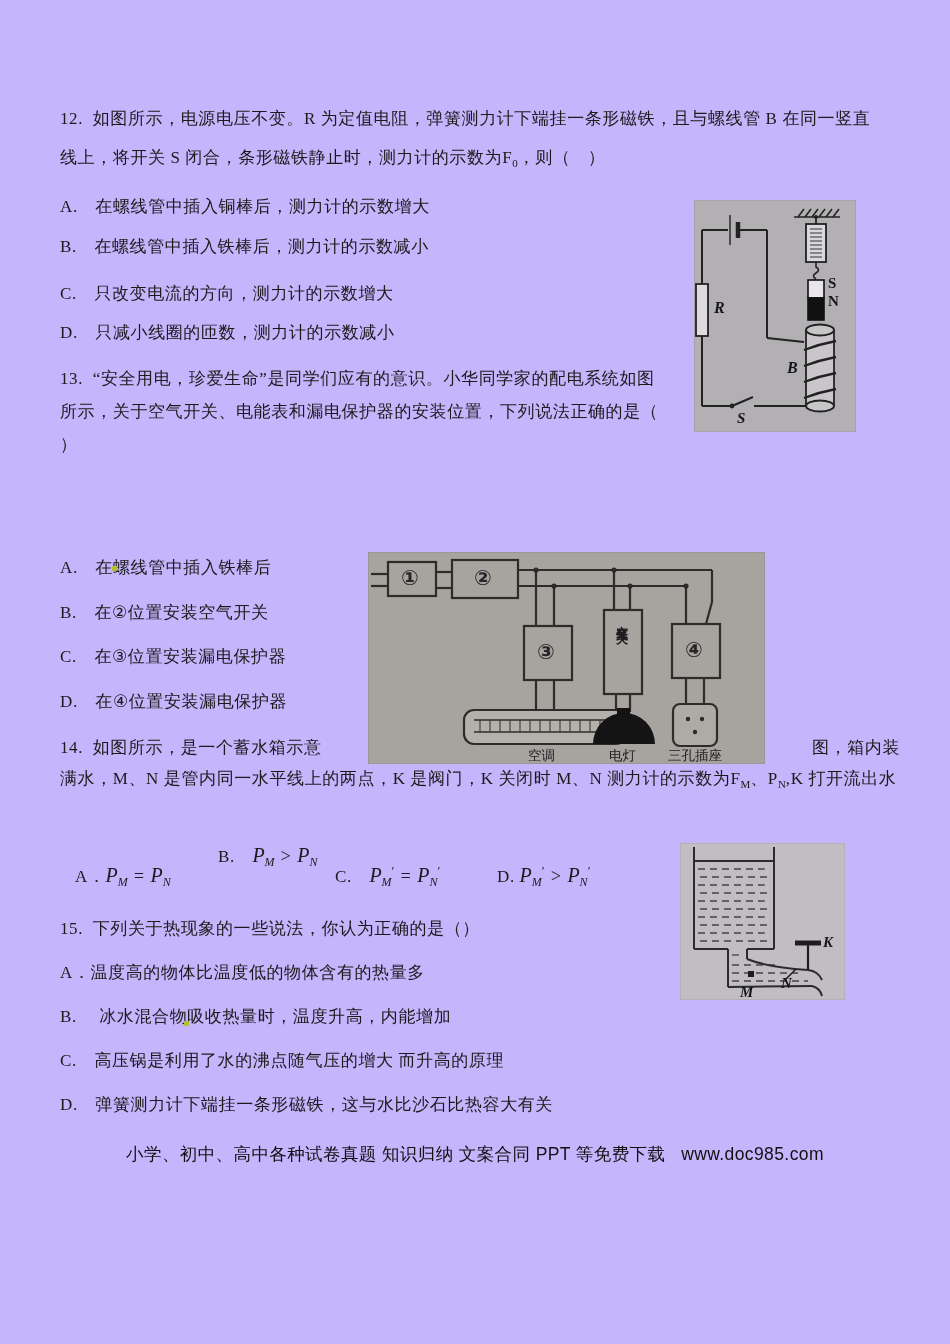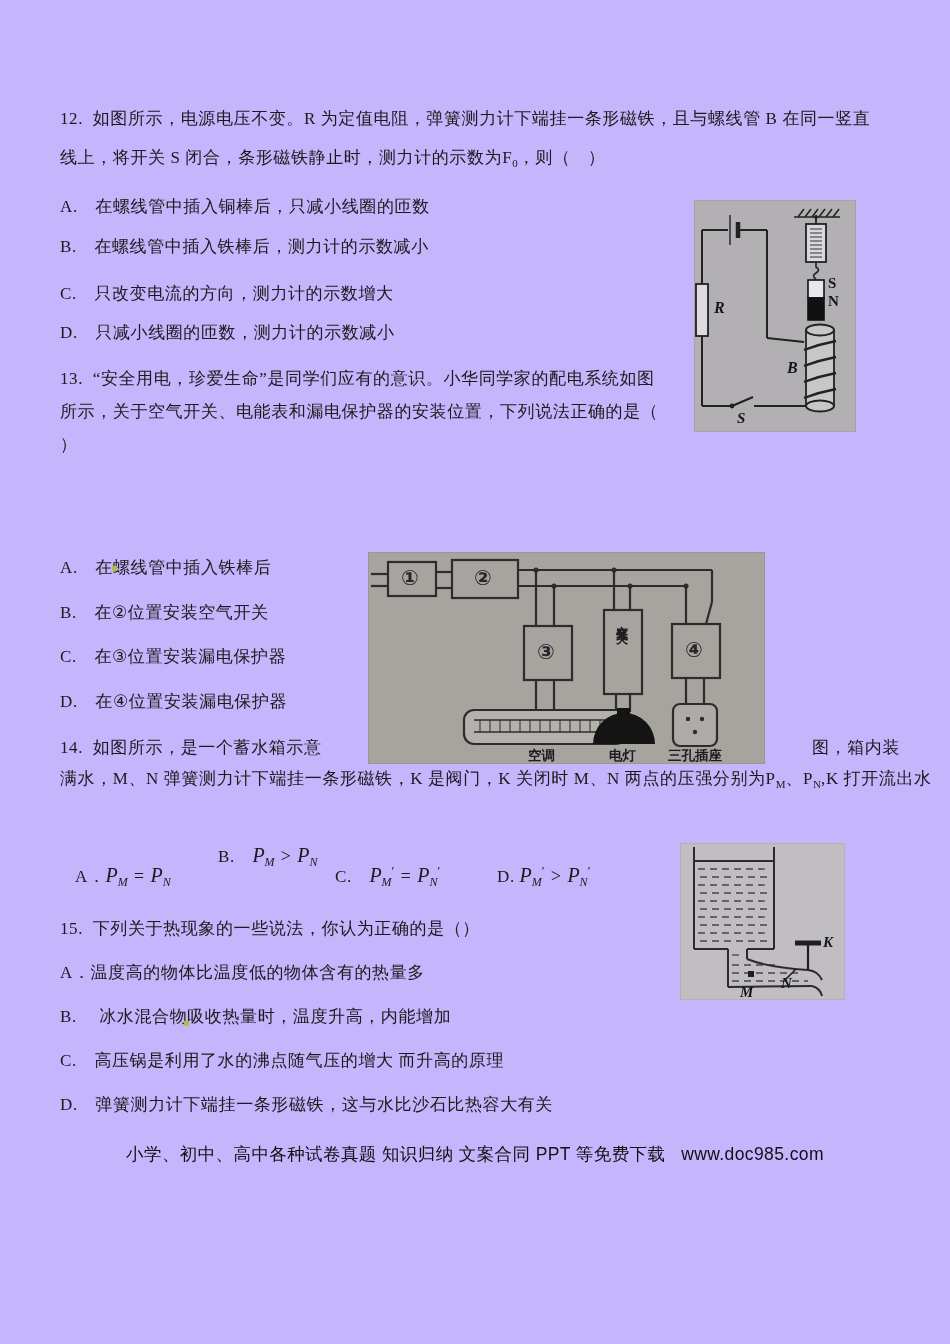--- a/index.html
+++ b/index.html
@@ -10,37 +10,37 @@
   .sub{font-size:11px;vertical-align:-4px;letter-spacing:0;}
   .msub{font-size:12px;vertical-align:-4px;font-style:italic;letter-spacing:0;}
   .mprime{font-size:13px;vertical-align:7px;letter-spacing:0;}
   .mop{font-size:18px;padding:0 5px;font-style:italic;}
   .mP{font-style:italic;font-size:20px;letter-spacing:0;}
   .mrow{position:absolute;white-space:pre;}
   .fig{position:absolute;}
   .fig svg{display:block;}
   .lbl{position:absolute;font-style:italic;font-weight:bold;font-size:15px;color:#15151a;line-height:1;}
   .numlbl{position:absolute;font-style:normal;font-weight:bold;font-size:21px;color:#26262b;line-height:1;letter-spacing:0;}
-  .figtxt{position:absolute;font-weight:bold;font-size:13.5px;color:#1c1c20;line-height:1;white-space:pre;
+  .figtxt{position:absolute;font-weight:normal;font-size:13.5px;color:#1c1c20;line-height:1;white-space:pre;
           font-family:"Liberation Sans","DejaVu Sans",sans-serif;}
   .vtext{position:absolute;writing-mode:vertical-rl;text-orientation:upright;font-weight:bold;
          font-size:12px;color:#1c1c20;letter-spacing:2px;line-height:1;
          font-family:"Liberation Sans","DejaVu Sans",sans-serif;}
   .artifact{position:absolute;width:5px;height:5px;background:#b6bb3c;}
   .footer{position:absolute;width:100%;text-align:center;font-size:17.5px;color:#111;
           font-family:"Liberation Sans","DejaVu Sans",sans-serif;letter-spacing:0.4px;white-space:pre;}
 </style>
 </head>
 <body>
 
 <div class="page">
 
   <div class="t" style="left:60px;top:108px;">12.  如图所示，电源电压不变。R 为定值电阻，弹簧测力计下端挂一条形磁铁，且与螺线管 B 在同一竖直</div>
   <div class="t" style="left:60px;top:147px;"><span>线上，将开关 S 闭合，条形磁铁静止时，测力计的示数为F</span><span class="sub">0</span><span>，则（　）</span></div>
-  <div class="t opt" style="left:60px;top:196px;">A.　在螺线管中插入铜棒后，只减小线圈的匝数</div>
+  <div class="t opt" style="left:60px;top:196px;">A.　在螺线管中插入铜棒后，测力计的示数增大</div>
   <div class="t opt" style="left:60px;top:236px;">B.　在螺线管中插入铁棒后，测力计的示数减小</div>
   <div class="t opt" style="left:60px;top:283px;">C.　只改变电流的方向，测力计的示数增大</div>
   <div class="t opt" style="left:60px;top:322px;">D.　只减小线圈的匝数，测力计的示数减小</div>
 
   <div class="fig" style="left:694px;top:200px;width:162px;height:232px;">
     <svg width="162" height="232" viewBox="0 0 162 232">
       <rect x="0" y="0" width="162" height="232" fill="#b3b0b4"></rect>
       <rect x="0" y="0" width="162" height="232" fill="none" stroke="#9a979c" stroke-width="1"></rect>
 
       <g stroke="#222" stroke-width="1.6">
@@ -208,21 +208,21 @@
     <span class="numlbl" style="left:169px;top:90px;">③</span>
     <span class="numlbl" style="left:317px;top:88px;">④</span>
     <span class="vtext" style="left:248px;top:64px;">空气开关</span>
     <span class="figtxt" style="left:160px;top:197px;">空调</span>
     <span class="figtxt" style="left:241px;top:197px;">电灯</span>
     <span class="figtxt" style="left:300px;top:197px;">三孔插座</span>
   </div>
 
   <div class="t" style="left:60px;top:737px;">14.  如图所示，是一个蓄水箱示意</div>
   <div class="t" style="left:812px;top:737px;">图，箱内装</div>
-  <div class="t" style="left:60px;top:768px;"><span>满水，M、N 弹簧测力计下端挂一条形磁铁，K 是阀门，K 关闭时 M、N 两点的压强分别为P</span><span class="sub">M</span><span>、P</span><span class="sub">N</span><span>,K 打开流出水</span></div>
+  <div class="t" style="left:60px;top:768px;"><span>满水，M、N 是管内同一水平线上的两点，K 是阀门，K 关闭时 M、N 测力计的示数为F</span><span class="sub">M</span><span>、P</span><span class="sub">N</span><span>,K 打开流出水</span></div>
 
   <div class="mrow t" style="left:75px;top:860px;"><span>A．</span><span class="mP">P</span><span class="msub">M</span><span class="mprime"></span><span class="mop">=</span><span class="mP">P</span><span class="msub">N</span><span class="mprime"></span></div>
   <div class="mrow t" style="left:218px;top:840px;"><span>B.　</span><span class="mP">P</span><span class="msub">M</span><span class="mprime"></span><span class="mop">&gt;</span><span class="mP">P</span><span class="msub">N</span><span class="mprime"></span></div>
   <div class="mrow t" style="left:335px;top:860px;"><span>C.　</span><span class="mP">P</span><span class="msub">M</span><span class="mprime">′</span><span class="mop">=</span><span class="mP">P</span><span class="msub">N</span><span class="mprime">′</span></div>
   <div class="mrow t" style="left:497px;top:860px;"><span>D. </span><span class="mP">P</span><span class="msub">M</span><span class="mprime">′</span><span class="mop">&gt;</span><span class="mP">P</span><span class="msub">N</span><span class="mprime">′</span></div>
 
   <div class="fig" style="left:680px;top:843px;width:165px;height:157px;">
     <svg width="165" height="157" viewBox="0 0 165 157">
       <rect x="0" y="0" width="165" height="157" fill="#c1bec3"></rect>
       <rect x="0" y="0" width="165" height="157" fill="none" stroke="#a8a5aa" stroke-width="1"></rect>

